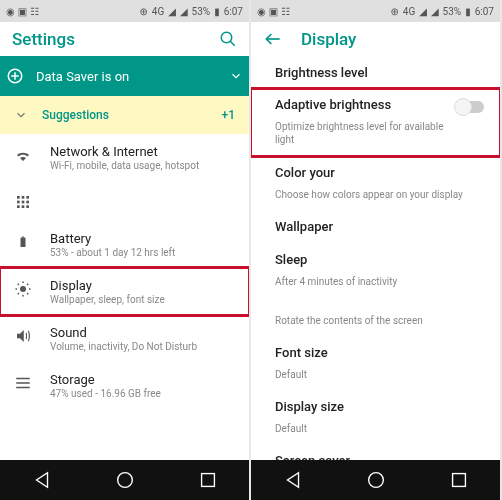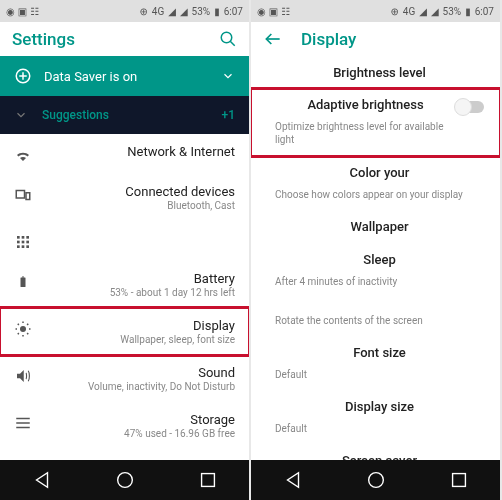--- a/index.html
+++ b/index.html
@@ -3,33 +3,33 @@
 <meta charset="utf-8">
 <style>
   * { box-sizing: border-box; margin: 0; padding: 0; }
   body { background: #e8e8e8; font-family: Roboto, Arial, sans-serif; width: 502px; height: 500px; display: flex; gap: 2px; font-size: 12px; }
   .phone { width: 249px; height: 500px; background: #fff; display: flex; flex-direction: column; position: relative; }
   .statusbar { height: 22px; background: #e0e0e0; display: flex; align-items: center; justify-content: flex-end; padding: 0 6px; color: #555; gap: 4px; font-size: 10px; }
   .statusbar .left-icons { position:absolute; left:6px; display:flex; gap:3px;}
   .appbar { height: 34px; display: flex; align-items: center; padding: 0 12px; color: #009688; }
   .appbar-title { font-size: 17px; font-weight: 500; flex: 1; }
   .appbar .back { margin-right: 18px; }
-  .teal-banner { background: #009688; color: #fff; height: 40px; display: flex; align-items: center; padding: 0 14px; gap: 12px; font-size: 13px; }
+  .teal-banner { background: #009688; color: #fff; height: 40px; display: flex; align-items: center; padding: 0 6px; gap: 12px; font-size: 13px; }
   .teal-banner .exp { margin-left: auto; }
-  .suggestions { background: #0f172a; height: 38px; display: flex; align-items: center; padding: 0 14px; color: #009688; font-size: 12px; font-weight:500;}
+  .suggestions { background: #fef9c3; height: 38px; display: flex; align-items: center; padding: 0 14px; color: #009688; font-size: 12px; font-weight:500;}
   .suggestions .chev { color: #777; margin-right: 14px; }
   .suggestions .plus { margin-left: auto; }
   .list { flex: 1; overflow: hidden; color: #333; }
   .row { display: flex; padding: 10px 14px; align-items: flex-start; gap: 18px; }
   .row .ico { width: 18px; height: 18px; color: #555; flex-shrink: 0; margin-top:2px; display:flex; align-items:center; justify-content:center;}
-  .row .txt { flex: 1; text-align: right; }
+  .row .txt { flex: 1; }
   .row .title { font-size: 13px; color: #222; }
   .row .sub { font-size: 10px; color: #888; margin-top: 1px; }
   .row2 { padding: 9px 16px 9px 24px; }
-  .row2 .title { font-size: 13px; color: #222; font-weight:500;text-align:center;}
+  .row2 .title { font-size: 13px; color: #222; font-weight:500;}
   .row2 .sub { font-size: 10px; color: #888; margin-top: 8px; line-height:1.3;}
   .highlight { outline: 3px solid #c8102e; outline-offset: -1px; }
   .navbar { height: 40px; background: #111; display: flex; justify-content: space-around; align-items: center; }
   .navbtn { width: 22px; height: 22px; color: #fff; }
   .switch { width: 28px; height: 12px; background: #ccc; border-radius: 10px; position: relative; margin-left: auto; flex-shrink:0; margin-top:4px;}
   .switch::after { content: ""; position: absolute; width: 16px; height: 16px; background: #f5f5f5; border: 1px solid #ddd; border-radius: 50%; top: -3px; left: -2px; }
   .flexrow{display:flex;align-items:flex-start;}
   svg{display:block;}
 </style>
 </head>
@@ -89,32 +89,21 @@
 
   <div class="list">
     <div class="row">
       <span class="ico">
           <svg width="18" height="18" viewBox="0 0 24 24" fill="#555">
             <path d="M12 20l-2-2c1-1 3-1 4 0zM4 12c4-4 12-4 16 0l-2 2c-3-3-9-3-12 0zM8 16c2-2 6-2 8 0l-2 2c-1-1-3-1-4 0z"></path>
           </svg>
         </span>
       <div class="txt">
           <div class="title">Network &amp; Internet</div>
-        </div>
-    </div>
-    <div class="row">
-      <span class="ico">
-          <svg width="18" height="18" viewBox="0 0 24 24" fill="none" stroke="#555" stroke-width="2">
-            <rect x="3" y="6" width="11" height="10"></rect>
-            <rect x="16" y="9" width="5" height="9"></rect>
-          </svg>
-        </span>
-      <div class="txt">
-          <div class="title">Connected devices</div>
-          <div class="sub">Bluetooth, Cast</div>
+          <div class="sub">Wi-Fi, mobile, data usage, hotspot</div>
         </div>
     </div>
     <div class="row">
       <span class="ico">
           <svg width="16" height="16" viewBox="0 0 24 24" fill="#555">
             <rect x="3" y="3" width="4" height="4"></rect>
             <rect x="10" y="3" width="4" height="4"></rect>
             <rect x="17" y="3" width="4" height="4"></rect>
             <rect x="3" y="10" width="4" height="4"></rect>
             <rect x="10" y="10" width="4" height="4"></rect>

